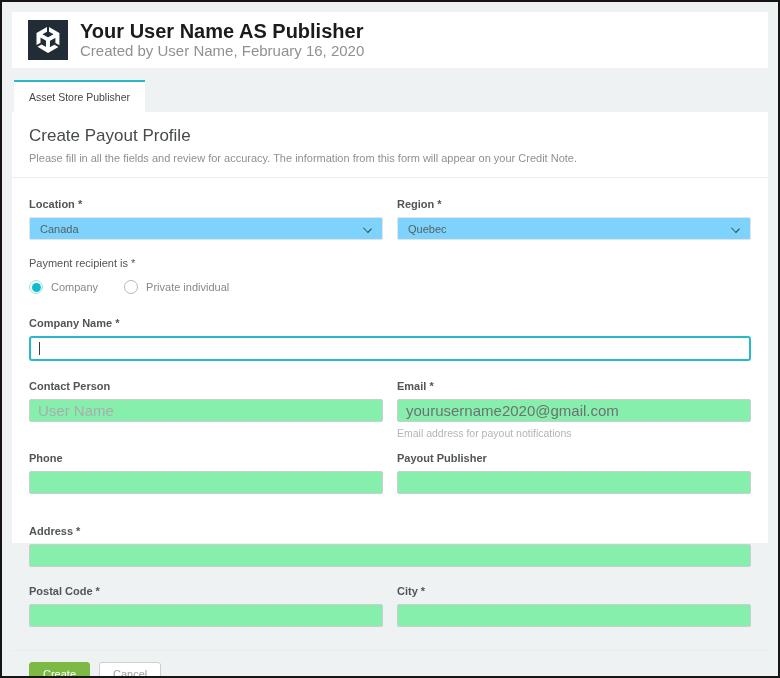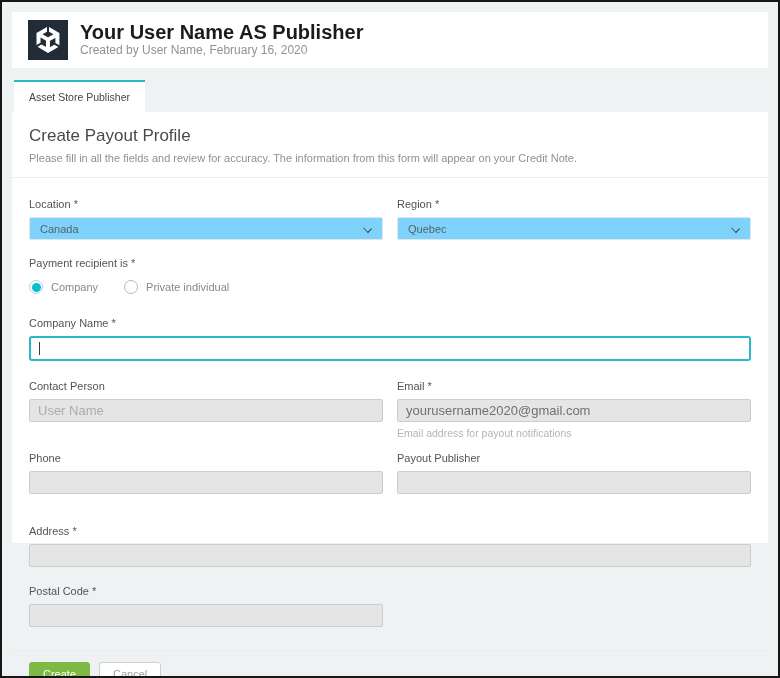--- a/index.html
+++ b/index.html
@@ -22,21 +22,21 @@
   }
   .logo-box {
     width:40px; height:40px;
     background:#222c37;
     display:flex; align-items:center; justify-content:center;
     flex:0 0 auto;
   }
   .logo-box svg { width:26px; height:26px; fill:#ffffff; }
   .header-text { margin-left:12px; }
   .header-title { font-size:20px; font-weight:bold; color:#1b1b1b; line-height:18px; }
-  .header-subtitle { font-size:12px; color:#8e9294; margin-top:2px; }
+  .header-subtitle { font-size:15px; color:#8e9294; margin-top:2px; }
 
   
   .tab-row { margin:12px 10px 0 12px; display:flex; }
   .tab {
     background:#ffffff;
     border-top:2px solid #2ab7c6;
     height:32px;
     padding:0 15px;
     display:flex; align-items:center;
     font-size:10.5px; color:#434749;
@@ -52,21 +52,21 @@
     padding:14px 17px 0 17px;
   }
   .page-title { font-size:17px; font-weight:400; color:#464a4c; }
   .page-desc { font-size:11px; color:#8d9193; margin-top:6px; }
   .divider { border:none; border-top:1px solid #ececec; margin:13px -17px 0 -17px; }
 
   .form-area { padding-top:20px; }
   .grid2 { display:grid; grid-template-columns:1fr 1fr; column-gap:14px; }
 
   .field-label { font-size:11px; color:#515557; display:block; }
-  .field-label.spaced { margin-bottom:7px; }
+  .field-label.spaced { margin-bottom:7px;font-weight:bold; }
 
   .select-box {
     height:23px;
     background:#7dd3fc;
     border:1px solid #e2e4e5;
     border-radius:2px;
     display:flex; align-items:center;
     padding:0 10px;
     font-size:11px; color:#5a5f61;
     position:relative;
@@ -79,23 +79,23 @@
     border-bottom:1.6px solid #3a3f41;
     transform:rotate(45deg) scale(1,0.8);
   }
 
   .text-input {
     width:100%;
     height:23px;
     border:1px solid #cbced0;
     border-radius:2px;
     padding:0 8px;
-    font-size:13px; color:#6d7173;
+    font-size:15px; color:#6d7173;
     font-family:"Liberation Sans", sans-serif;
-    background:#e5e5e5;
+    background:#86efac;
     outline:none;
   }
   .text-input::placeholder { color:#a9adb0; opacity:1; }
 
   .focused-wrap {
     width:100%;
     height:25px;
     border:2px solid #27b9c9;
     border-radius:3px;
     background:#ffffff;
@@ -231,20 +231,24 @@
     <div style="margin-top:31px;">
       <label class="field-label spaced">Address *</label>
       <input class="text-input" type="text" style="">
     </div>
 
     <div class="grid2" style="margin-top:18px;">
       <div>
         <label class="field-label spaced">Postal Code *</label>
         <input class="text-input" type="text" style="">
       </div>
+      <div>
+        <label class="field-label spaced">City *</label>
+        <input class="text-input" type="text" style="">
+      </div>
     </div>
 
     <div class="footer">
       <button class="btn btn-create">Create</button>
       <button class="btn btn-cancel">Cancel</button>
     </div>
 
   </div>
 </div>
 

